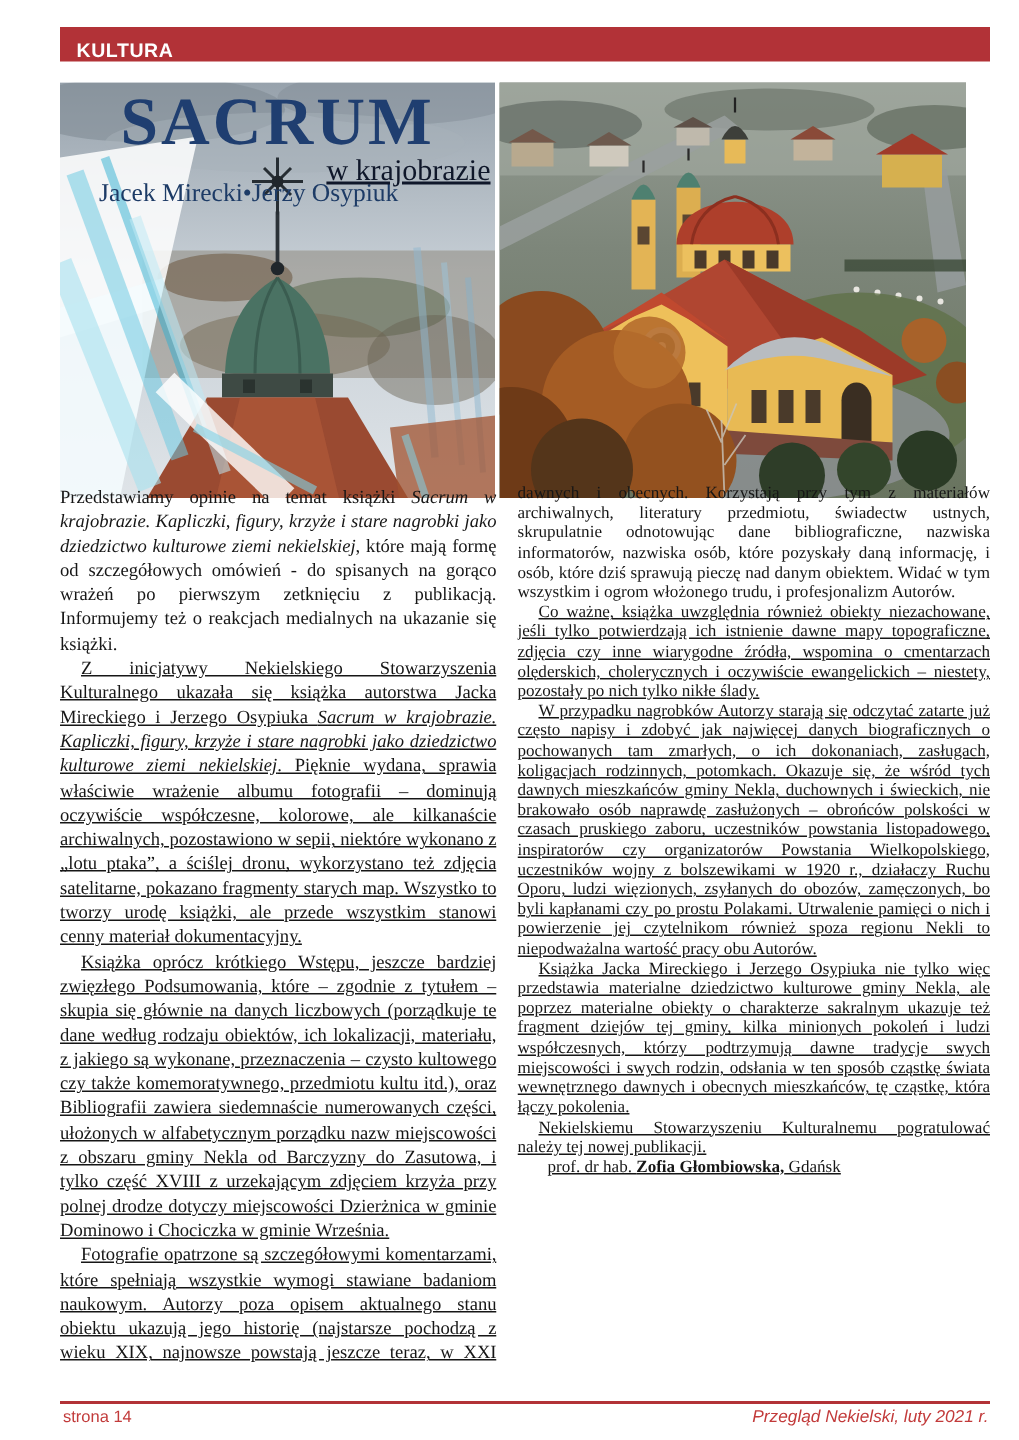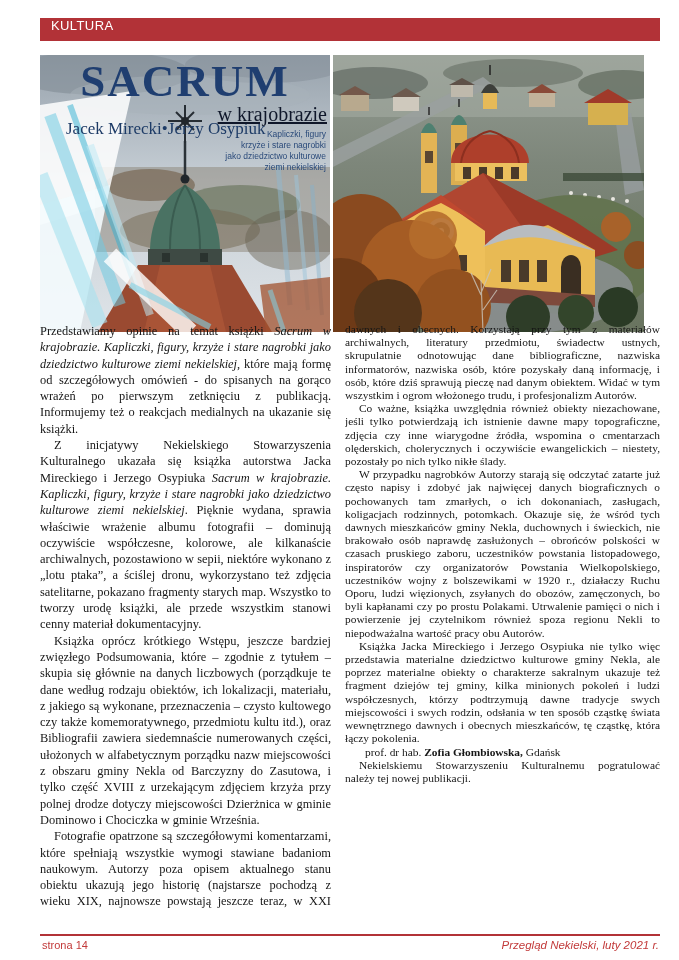--- a/index.html
+++ b/index.html
@@ -1,43 +1,43 @@
 <!DOCTYPE html>
 <html lang="pl"><head>
 <meta charset="utf-8">
 <style>
   html,body{margin:0;padding:0;background:#ffffff;}
   .page{position:relative;width:679px;height:960px;background:#ffffff;overflow:hidden;
         font-family:"Liberation Serif",serif;}
 
   
   .kultura-bar{position:absolute;left:40px;top:18px;width:620px;height:23px;
-    background:#b23237;color:#ffffff;display:flex;align-items:flex-start;
+    background:#b23237;color:#ffffff;display:flex;align-items:flex-end;
     font-family:"Liberation Sans",sans-serif;font-size:13px;letter-spacing:.4px;
-    padding-left:11px;box-sizing:border-box;}
+    padding-left:11px;box-sizing:border-box;font-weight:bold;}
 
   
   .images{position:absolute;left:40px;top:55px;width:620px;height:277px;display:flex;gap:3px;}
   .cover{position:relative;width:290px;height:277px;overflow:hidden;background:#c7cfd6;}
   .cover svg,.photo svg{position:absolute;left:0;top:0;}
   .cover-title{position:absolute;left:0;top:4px;width:100%;text-align:center;
     font-size:45px;letter-spacing:2px;color:#1f3e70;font-weight:bold;line-height:1;}
   .cover-authors{position:absolute;left:26px;top:64px;font-size:17px;color:#1d3b66;}
   .cover-subtitle{position:absolute;right:3px;top:48px;font-size:20px;color:#0f172a;text-decoration:underline;}
   .cover-tagline{position:absolute;right:4px;top:74px;text-align:right;
     font-size:8.5px;line-height:11px;color:#2a4a7a;font-family:"Liberation Sans",sans-serif;}
   .photo{position:relative;width:311px;height:277px;overflow:hidden;background:#7d867a;}
 
   
   .col{position:absolute;top:323px;height:588px;overflow:hidden;text-align:justify;
        color:#161616;}
   .col-left{left:40px;width:291px;font-size:12.4px;line-height:16.3px;}
   .col-right{left:345px;width:315px;font-size:11.4px;line-height:13.2px;}
   .col p{margin:0;}
-  .col p.ind{text-indent:14px;}
+  .col p.ind{text-indent:14px;text-decoration:underline;}
   .col em{font-style:italic;}
   .col strong{font-weight:bold;}
   .col p.sig{text-indent:20px;}
 
   
   .footer-rule{position:absolute;left:40px;top:934px;width:620px;height:2px;background:#b23237;}
   .footer-left{position:absolute;left:42px;top:939px;color:#c23a3a;
     font-family:"Liberation Sans",sans-serif;font-size:11px;}
   .footer-right{position:absolute;right:20px;top:939px;color:#c23a3a;
     font-family:"Liberation Sans",sans-serif;font-size:11.5px;font-style:italic;}
@@ -104,26 +104,20 @@
 
         <path d="M238,110 L250,250" stroke="#8fb8d0" stroke-width="5" opacity="0.5" fill="none"></path>
         <path d="M256,120 L268,255" stroke="#9cc4da" stroke-width="4" opacity="0.5" fill="none"></path>
         <path d="M272,130 L282,260" stroke="#86b2cc" stroke-width="4" opacity="0.45" fill="none"></path>
         <path d="M220,230 L290,222 290,277 226,277 Z" fill="#a0512f" opacity="0.75"></path>
         <path d="M230,235 L244,277" stroke="#7fd2e6" stroke-width="5" opacity="0.55" fill="none"></path>
       </svg>
       <div class="cover-title">SACRUM</div>
       <div class="cover-authors">Jacek Mirecki•Jerzy Osypiuk</div>
       <div class="cover-subtitle">w krajobrazie</div>
-      <div class="cover-tagline">
-          <div>Kapliczki, figury</div>
-          <div>krzyże i stare nagrobki</div>
-          <div>jako dziedzictwo kulturowe</div>
-          <div>ziemi nekielskiej</div>
-        </div>
     </div>
 
     <div class="photo">
       <svg width="311" height="277" viewBox="0 0 311 277">
         <defs>
           <linearGradient id="pbg" x1="0" y1="0" x2="0" y2="1">
             <stop offset="0" stop-color="#949c93"></stop>
             <stop offset="0.4" stop-color="#7d867a"></stop>
             <stop offset="1" stop-color="#69745f"></stop>
           </linearGradient>
@@ -226,21 +220,21 @@
       <p><span>Przedstawiamy opinie na temat książki </span><em>Sacrum w krajobrazie. Kapliczki, figury, krzyże i stare nagrobki jako dziedzictwo kulturowe ziemi nekielskiej</em><span>, które mają formę od szczegółowych omówień - do spisanych na gorąco wrażeń po pierwszym zetknięciu z publikacją. Informujemy też o reakcjach medialnych na ukazanie się książki.</span></p>
       <p class="ind"><span>Z inicjatywy Nekielskiego Stowarzyszenia Kulturalnego ukazała się książka autorstwa Jacka Mireckiego i Jerzego Osypiuka </span><em>Sacrum w krajobrazie. Kapliczki, figury, krzyże i stare nagrobki jako dziedzictwo kulturowe ziemi nekielskiej</em><span>. Pięknie wydana, sprawia właściwie wrażenie albumu fotografii – dominują oczywiście współczesne, kolorowe, ale kilkanaście archiwalnych, pozostawiono w sepii, niektóre wykonano z „lotu ptaka”, a ściślej dronu, wykorzystano też zdjęcia satelitarne, pokazano fragmenty starych map. Wszystko to tworzy urodę książki, ale przede wszystkim stanowi cenny materiał dokumentacyjny.</span></p>
       <p class="ind"><span>Książka oprócz krótkiego Wstępu, jeszcze bardziej zwięzłego Podsumowania, które – zgodnie z tytułem – skupia się głównie na danych liczbowych (porządkuje te dane według rodzaju obiektów, ich lokalizacji, materiału, z jakiego są wykonane, przeznaczenia – czysto kultowego czy także komemoratywnego, przedmiotu kultu itd.), oraz Bibliografii zawiera siedemnaście numerowanych części, ułożonych w alfabetycznym porządku nazw miejscowości z obszaru gminy Nekla od Barczyzny do Zasutowa, i tylko część XVIII z urzekającym zdjęciem krzyża przy polnej drodze dotyczy miejscowości Dzierżnica w gminie Dominowo i Chociczka w gminie Września.</span></p>
       <p class="ind"><span>Fotografie opatrzone są szczegółowymi komentarzami, które spełniają wszystkie wymogi stawiane badaniom naukowym. Autorzy poza opisem aktualnego stanu obiektu ukazują jego historię (najstarsze pochodzą z wieku XIX, najnowsze powstają jeszcze teraz, w XXI wieku), podają nazwiska fundatorów, powody fundacji, opowiadają o losach poszczególnych obiektów w okresie II wojny, gdy były szczególnie narażone na zniszczenie, o dokonanych renowacjach i ponownych poświęceniach, formach kultu</span></p>
     </div>
   <div class="col col-right">
       <p><span>dawnych i obecnych. Korzystają przy tym z materiałów archiwalnych, literatury przedmiotu, świadectw ustnych, skrupulatnie odnotowując dane bibliograficzne, nazwiska informatorów, nazwiska osób, które pozyskały daną informację, i osób, które dziś sprawują pieczę nad danym obiektem. Widać w tym wszystkim i ogrom włożonego trudu, i profesjonalizm Autorów.</span></p>
       <p class="ind"><span>Co ważne, książka uwzględnia również obiekty niezachowane, jeśli tylko potwierdzają ich istnienie dawne mapy topograficzne, zdjęcia czy inne wiarygodne źródła, wspomina o cmentarzach olęderskich, cholerycznych i oczywiście ewangelickich – niestety, pozostały po nich tylko nikłe ślady.</span></p>
       <p class="ind"><span>W przypadku nagrobków Autorzy starają się odczytać zatarte już często napisy i zdobyć jak najwięcej danych biograficznych o pochowanych tam zmarłych, o ich dokonaniach, zasługach, koligacjach rodzinnych, potomkach. Okazuje się, że wśród tych dawnych mieszkańców gminy Nekla, duchownych i świeckich, nie brakowało osób naprawdę zasłużonych – obrońców polskości w czasach pruskiego zaboru, uczestników powstania listopadowego, inspiratorów czy organizatorów Powstania Wielkopolskiego, uczestników wojny z bolszewikami w 1920 r., działaczy Ruchu Oporu, ludzi więzionych, zsyłanych do obozów, zamęczonych, bo byli kapłanami czy po prostu Polakami. Utrwalenie pamięci o nich i powierzenie jej czytelnikom również spoza regionu Nekli to niepodważalna wartość pracy obu Autorów.</span></p>
       <p class="ind"><span>Książka Jacka Mireckiego i Jerzego Osypiuka nie tylko więc przedstawia materialne dziedzictwo kulturowe gminy Nekla, ale poprzez materialne obiekty o charakterze sakralnym ukazuje też fragment dziejów tej gminy, kilka minionych pokoleń i ludzi współczesnych, którzy podtrzymują dawne tradycje swych miejscowości i swych rodzin, odsłania w ten sposób cząstkę świata wewnętrznego dawnych i obecnych mieszkańców, tę cząstkę, która łączy pokolenia.</span></p>
+      <p class="ind"><span>Nekielskiemu Stowarzyszeniu Kulturalnemu pogratulować należy tej nowej publikacji.</span></p>
       <p class="ind sig"><span>prof. dr hab. </span><strong>Zofia Głombiowska,</strong><span> Gdańsk</span></p>
-      <p class="ind"><span>Nekielskiemu Stowarzyszeniu Kulturalnemu pogratulować należy tej nowej publikacji.</span></p>
     </div>
 
   <div class="footer-rule"></div>
   <div class="footer-left">strona 14</div>
   <div class="footer-right">Przegląd Nekielski, luty 2021 r.</div>
 
 </div>
 
 </body></html>

